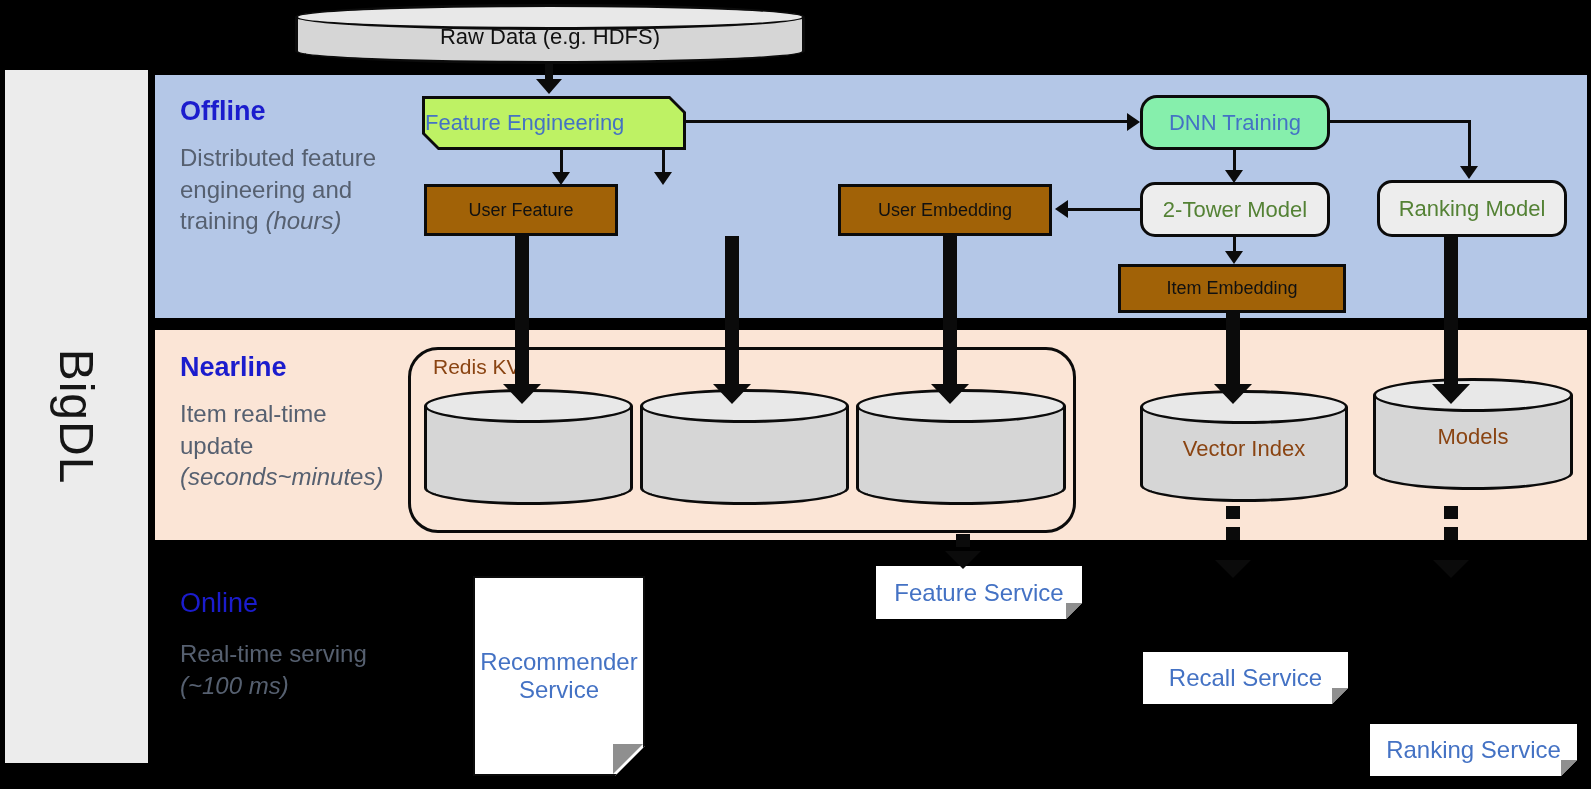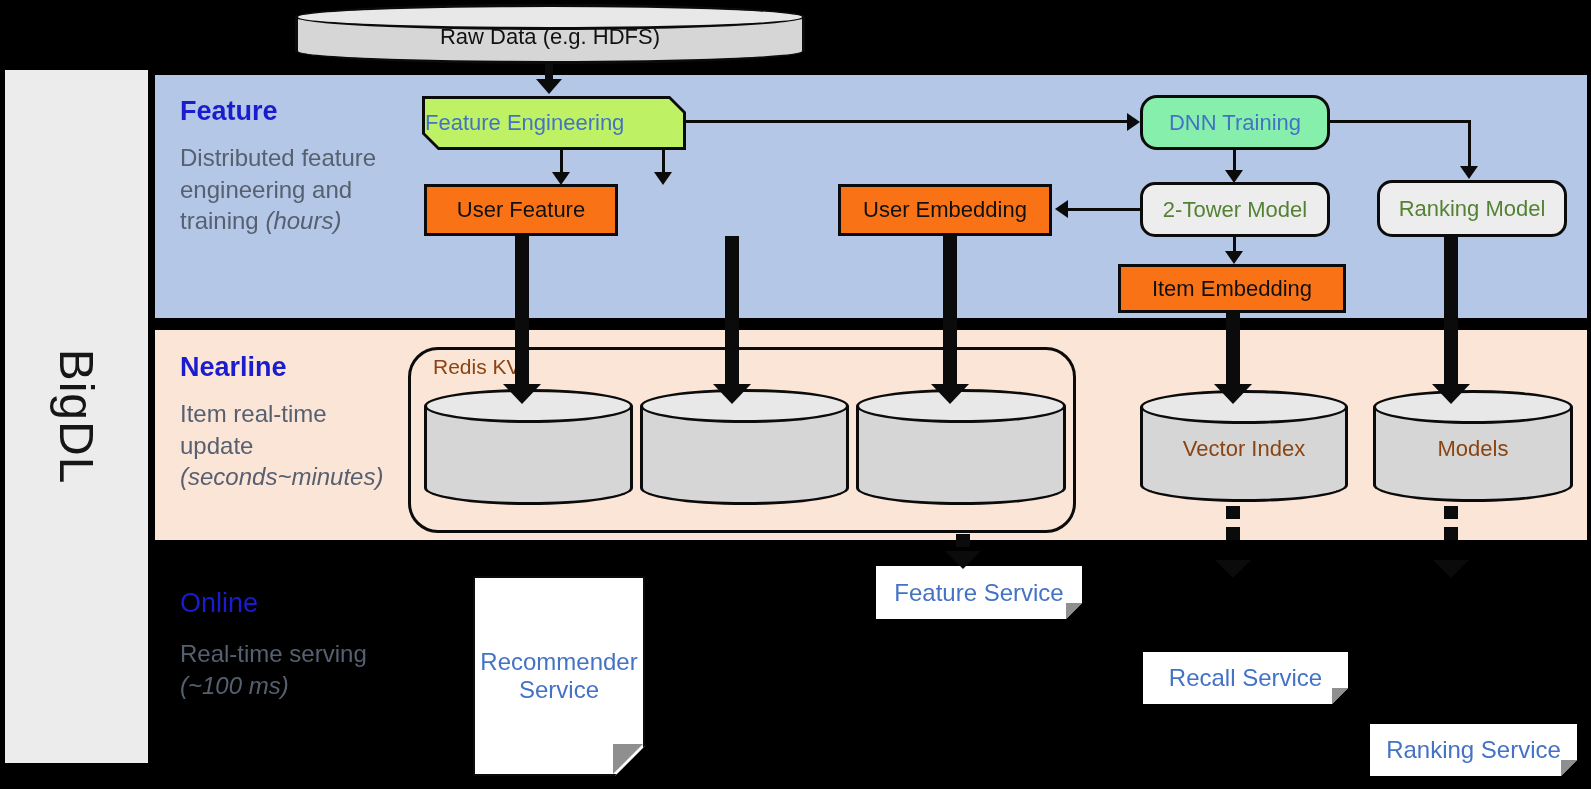--- a/index.html
+++ b/index.html
@@ -20,21 +20,21 @@
 
   
   .sec-title { position:absolute; font-size:27px; font-weight:600; color:#1b1ccd; }
   .sec-title.online { font-weight:400; }
   .sec-desc { position:absolute; font-size:24px; line-height:1.32; color:#566070; }
   .sec-desc em { font-style:italic; }
 
   
   .node { position:absolute; display:flex; align-items:center; justify-content:center; text-align:center; z-index:3; }
   .node > span { display:block; }
-  .gray-box  { background:#f97316; border:3px solid #0b0b0b; color:#111; font-size:22px; }
+  .gray-box  { background:#a16207; border:3px solid #0b0b0b; color:#111; font-size:18px; }
   .round-box { background:#ededed; border:3px solid #0b0b0b; border-radius:15px; font-size:22px; }
   .bracket-box { background:#86efac; border:3px solid #0b0b0b; border-radius:17px; font-size:22px; color:#4472c4; }
   .green-text { color:#548235; }
 
   
   .snip { position:absolute; background:#0b0b0b; z-index:3;
           clip-path:polygon(0 0, calc(100% - 16px) 0, 100% 16px, 100% 100%, 16px 100%, 0 calc(100% - 16px)); }
   .snip-in { position:absolute; inset:3px; background:#bef264; display:flex; align-items:center; justify-content:flex-start;
           clip-path:polygon(0 0, calc(100% - 14px) 0, 100% 14px, 100% 100%, 14px 100%, 0 calc(100% - 14px));
           font-size:22px; color:#4472c4; }
@@ -98,21 +98,21 @@
     <span>BigDL</span>
   </div>
 
   <div class="cyl raw" style="left:295px; top:4px; width:510px; height:60px;">
     <div class="cyl-top"></div>
     <div class="cyl-body"></div>
     <div class="cyl-label">Raw Data (e.g. HDFS)</div>
   </div>
   <div class="med-arrow" style="left:533px; top:62px; width:32px; height:32px;"></div>
 
-  <div class="sec-title" style="left:180px; top:96px;">Feature</div>
+  <div class="sec-title" style="left:180px; top:96px;">Offline</div>
   <div class="sec-desc" style="left:180px; top:142px; width:240px;">
     <span>Distributed feature engineering and training</span>
     <em>(hours)</em>
   </div>
 
   <div class="snip" style="left:422px; top:96px; width:264px; height:54px;">
     <div class="snip-in">
       <span>Feature Engineering</span>
     </div>
   </div>
@@ -186,21 +186,21 @@
   <div class="cyl" style="left:856px; top:389px; width:210px; height:116px;">
     <div class="cyl-top"></div>
     <div class="cyl-body"></div>
   </div>
 
   <div class="cyl" style="left:1140px; top:390px; width:208px; height:112px;">
     <div class="cyl-top"></div>
     <div class="cyl-body"></div>
     <div class="cyl-label">Vector Index</div>
   </div>
-  <div class="cyl" style="left:1373px; top:390px; width:200px; height:112px;">
+  <div class="cyl" style="left:1373px; top:378px; width:200px; height:112px;">
     <div class="cyl-top"></div>
     <div class="cyl-body"></div>
     <div class="cyl-label">Models</div>
   </div>
 
   <div class="dash" style="left:956px; top:534px;"></div>
   <div class="dash-head" style="left:945px; top:551px;"></div>
 
   <div class="dash" style="left:1226px; top:506px;"></div>
   <div class="dash" style="left:1226px; top:527px;"></div>

